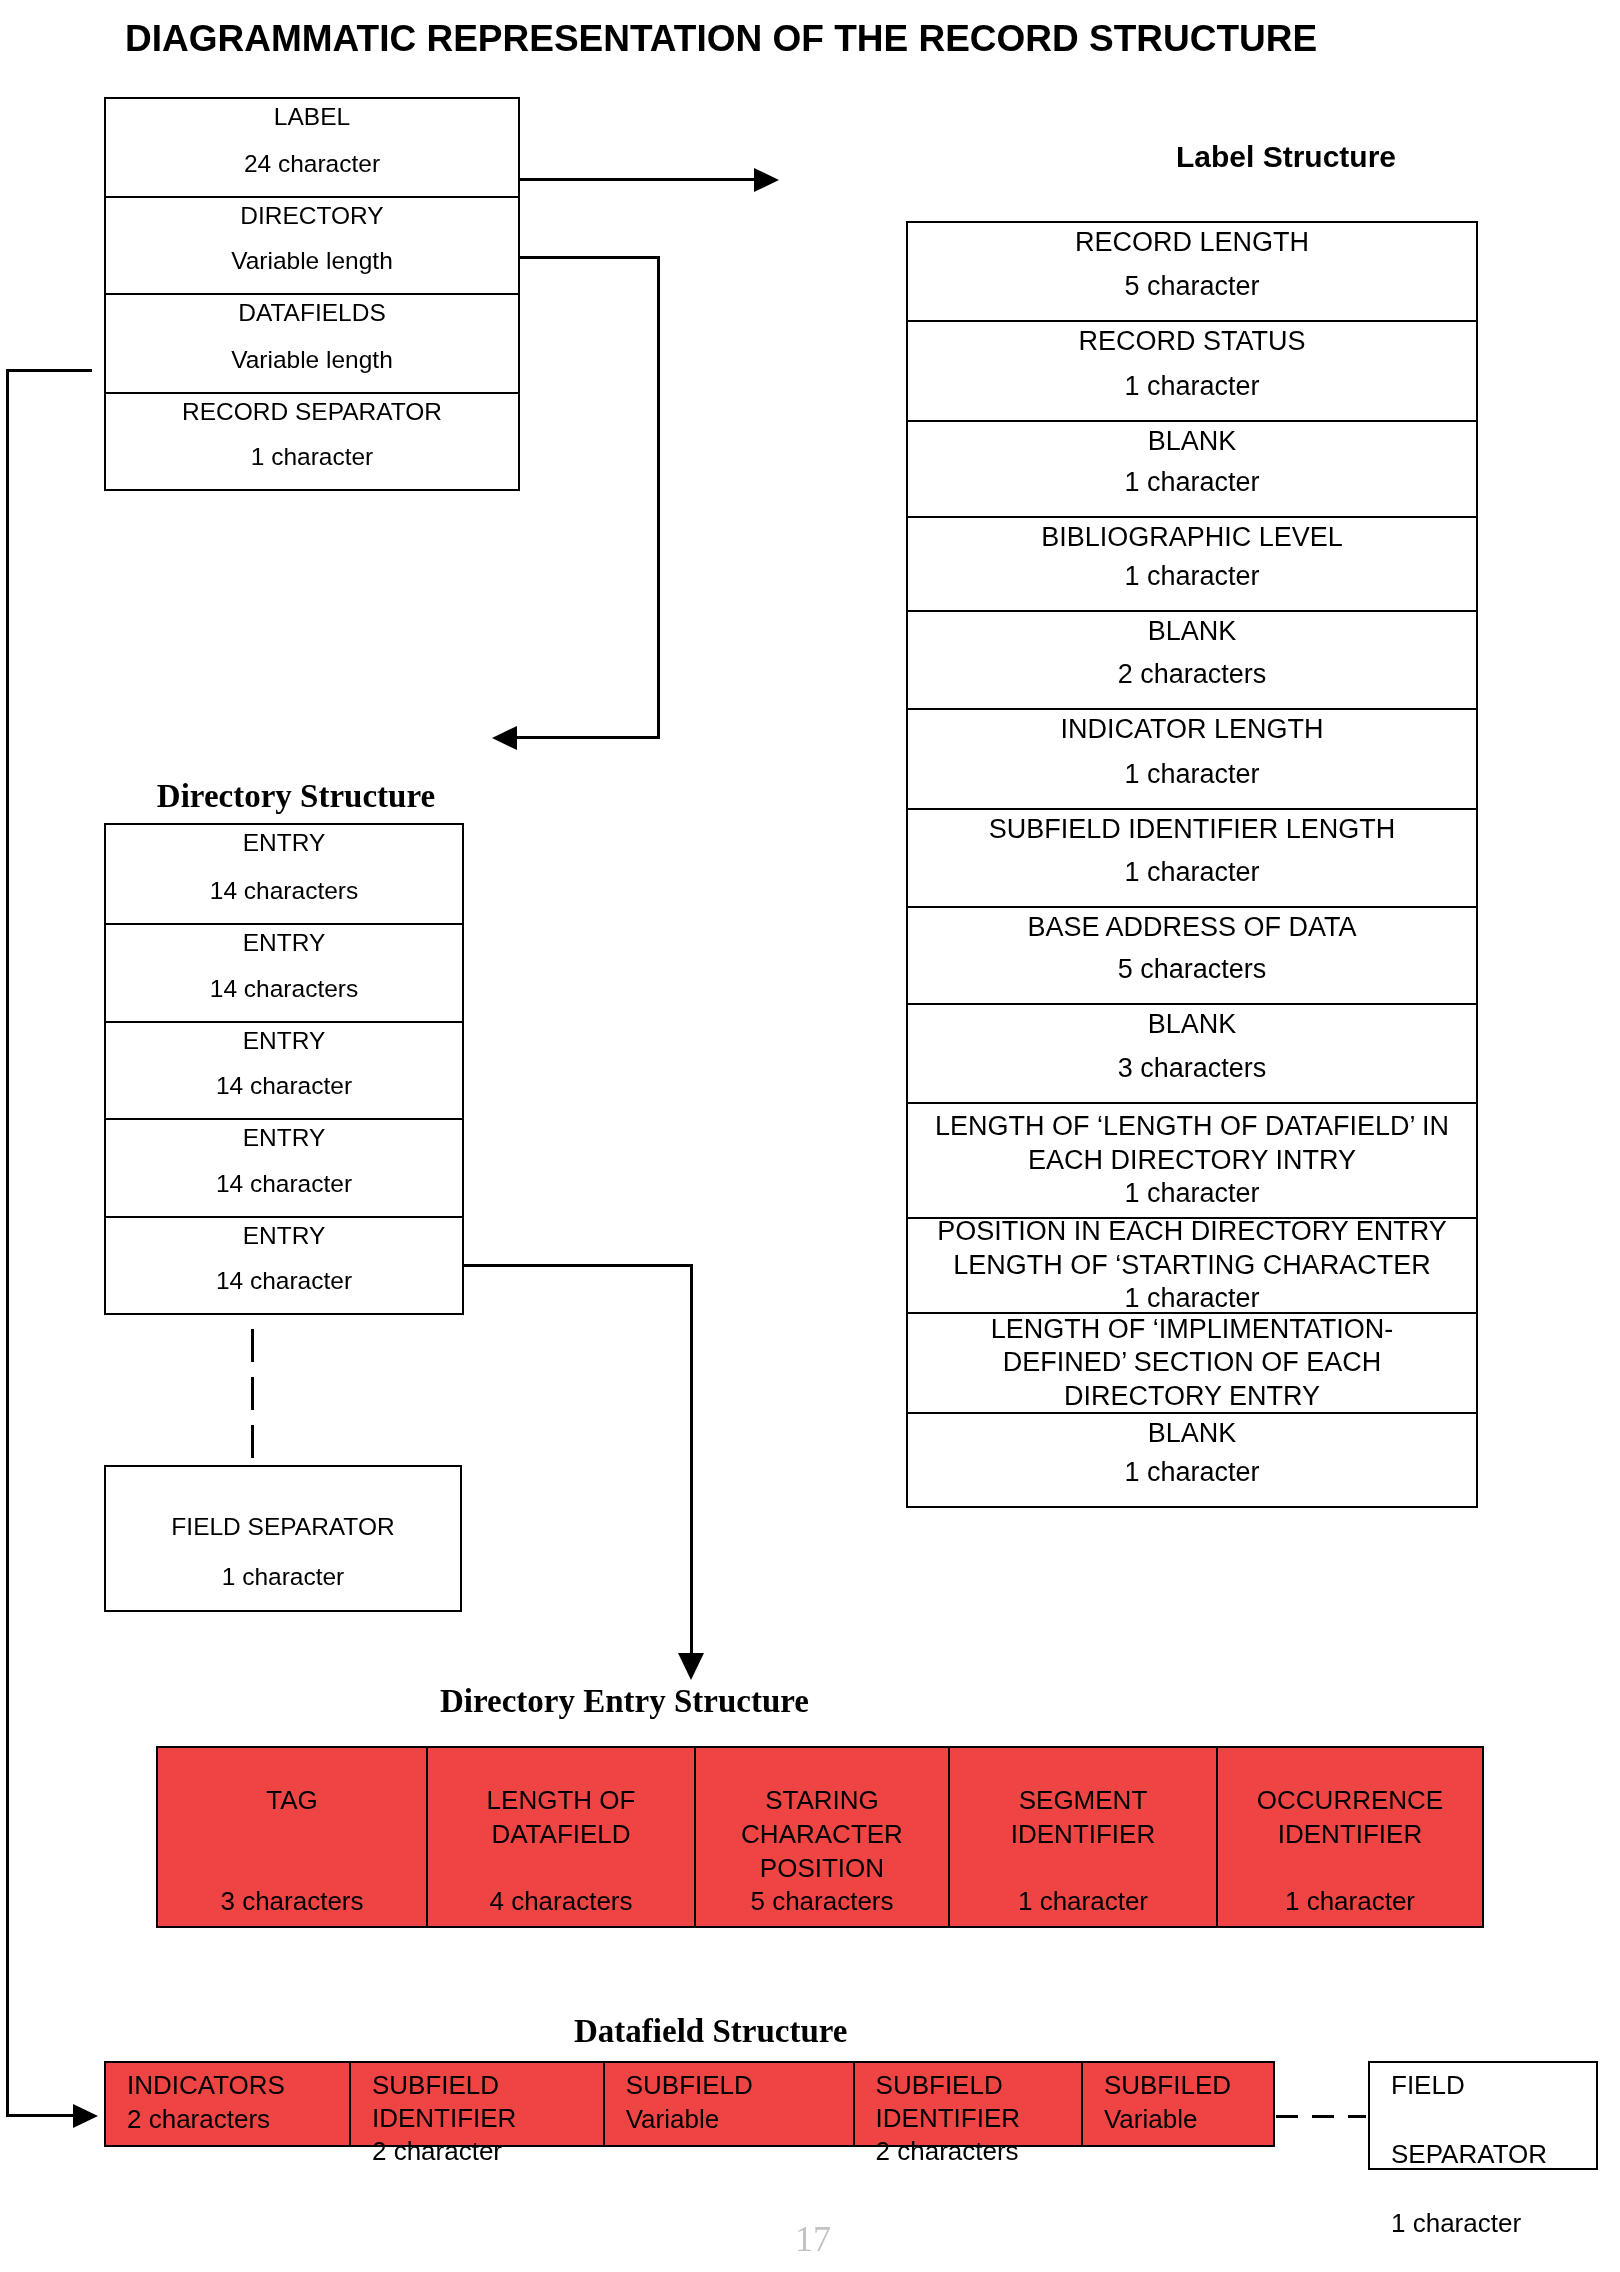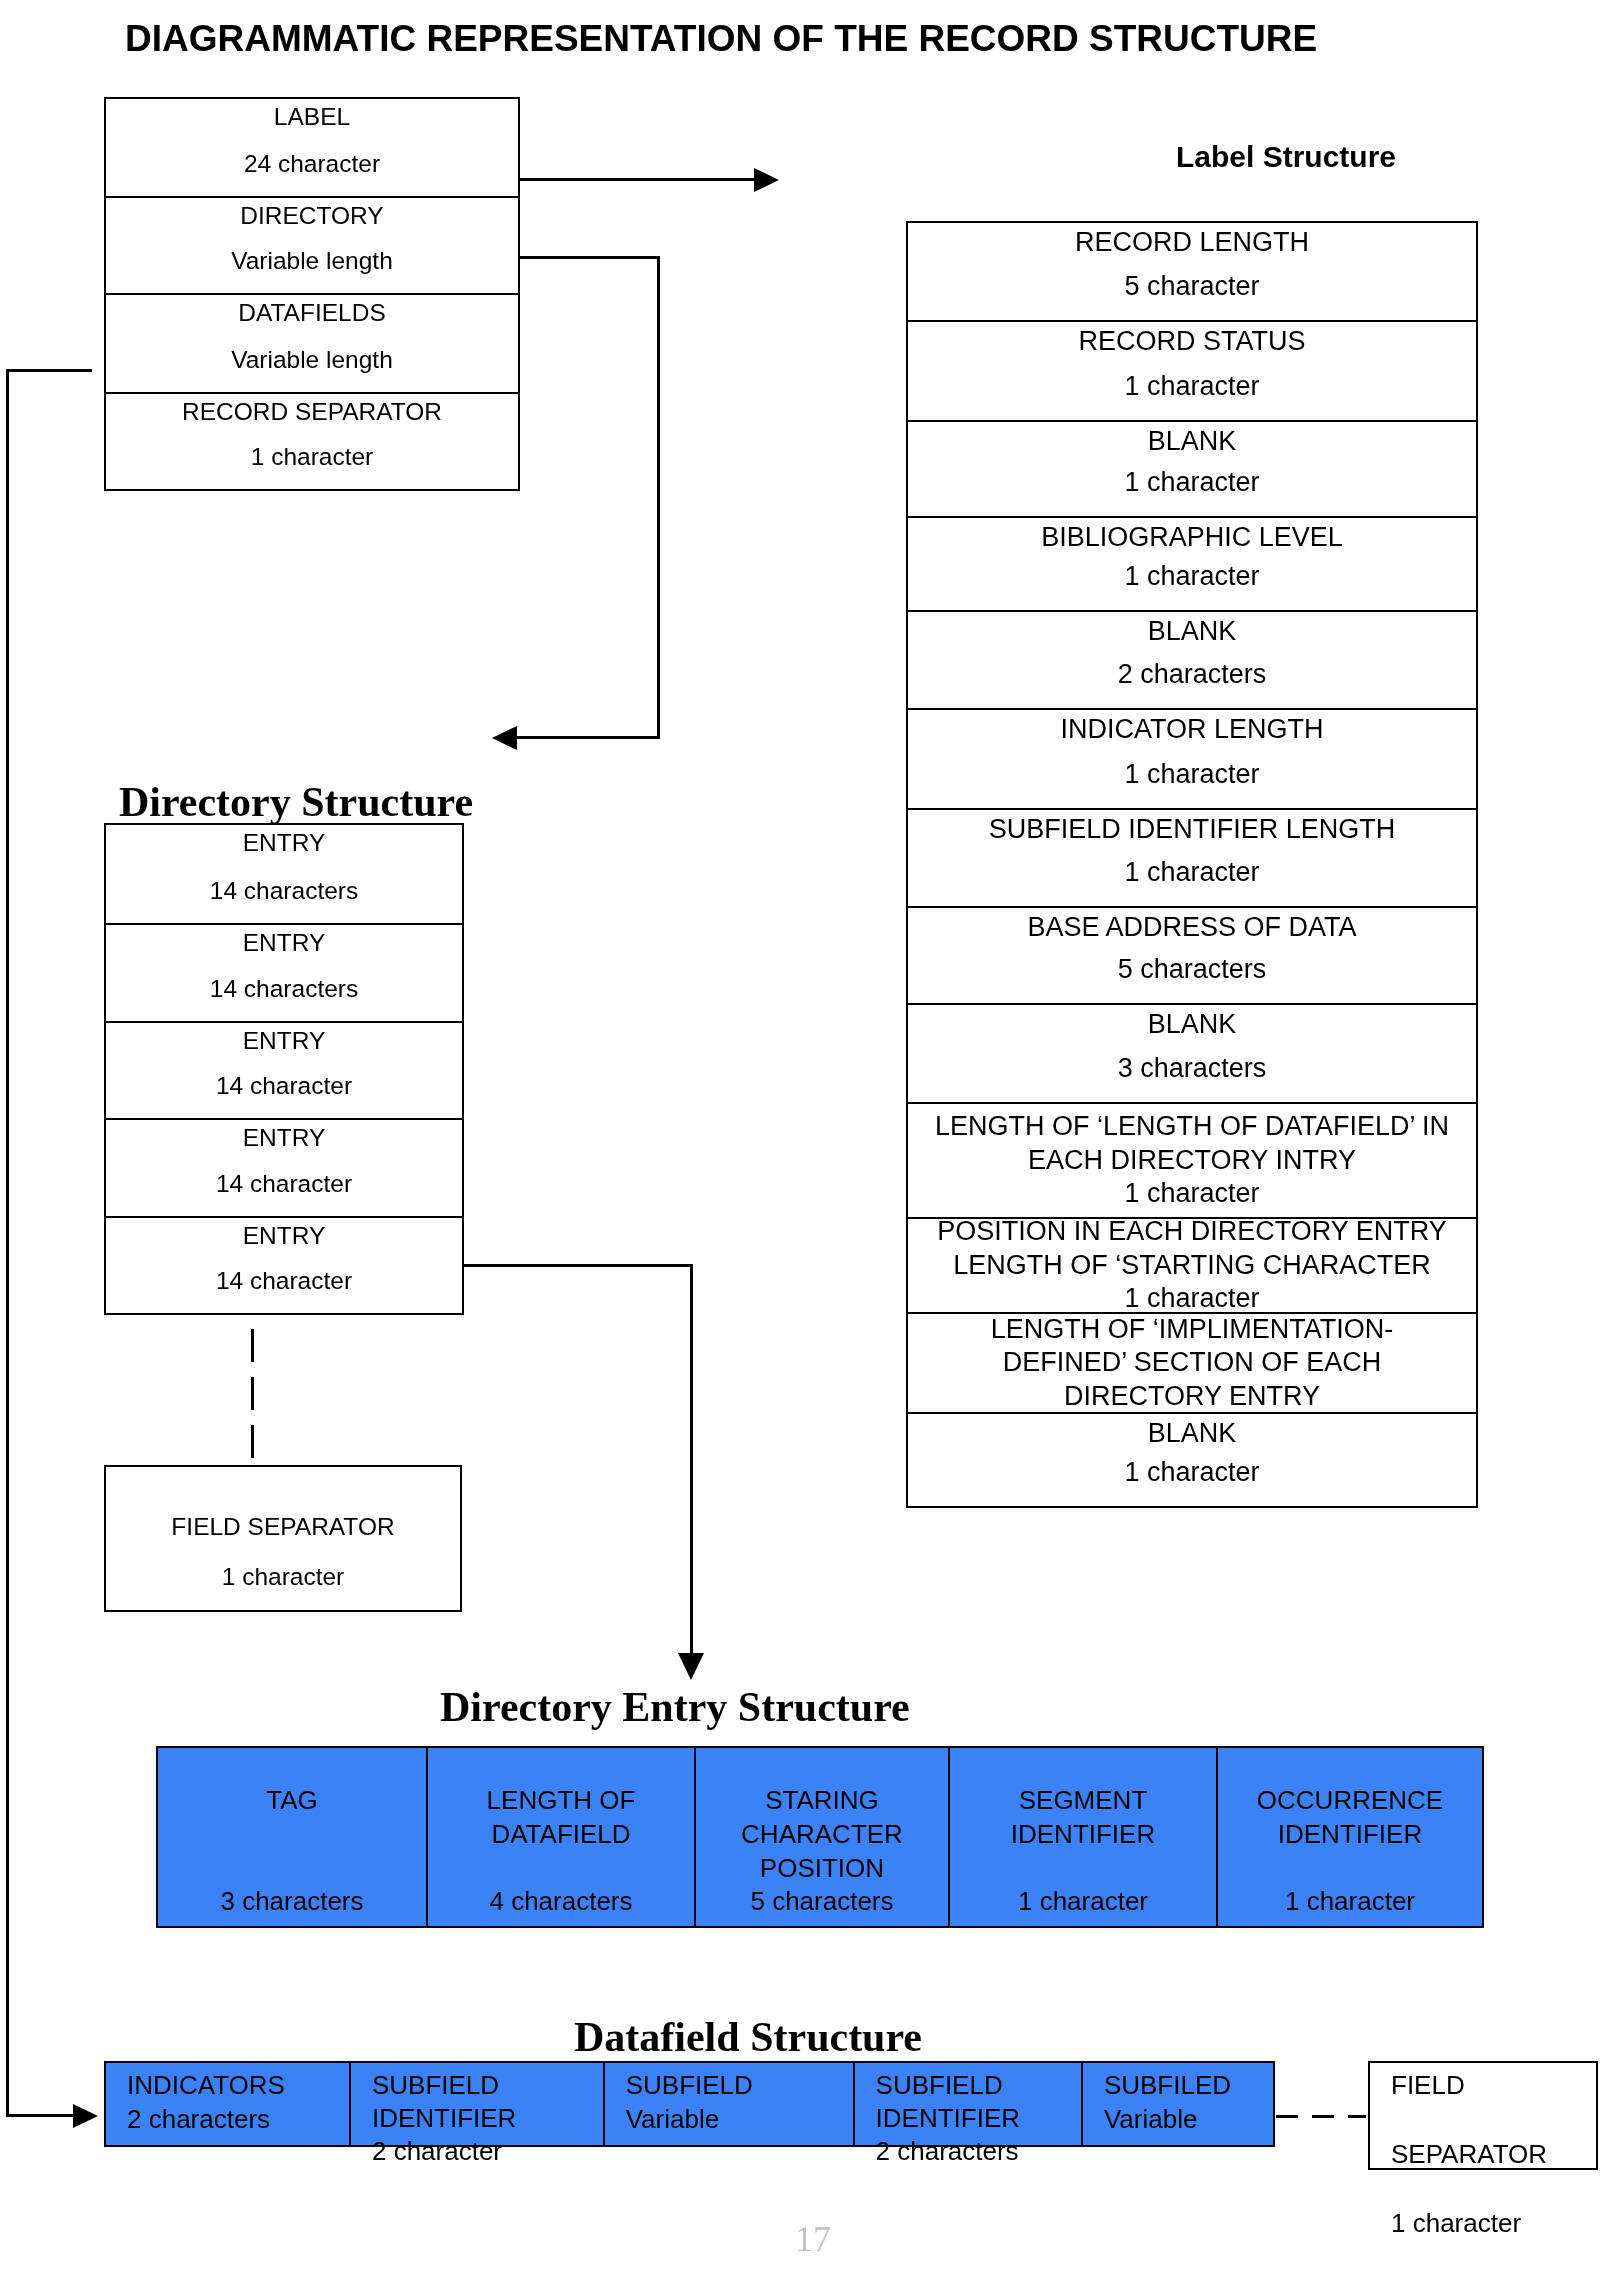--- a/index.html
+++ b/index.html
@@ -10,21 +10,21 @@
 
   .title {
     position:absolute; left:125px; top:18px;
     font-size:37px; font-weight:bold; white-space:nowrap; letter-spacing:0px;
   }
   .sans-heading {
     position:absolute; font-size:30px; font-weight:bold; white-space:nowrap;
   }
   .serif-heading {
     position:absolute; font-family:"Liberation Serif", serif;
-    font-size:42px; font-weight:bold; white-space:nowrap;
+    font-size:33px; font-weight:bold; white-space:nowrap;
   }
 
   
   .vbox { position:absolute; border:2.2px solid #000; box-sizing:border-box; background:#fff; }
   .vbox .cell { border-top:2.2px solid #000; }
   .vbox .cell:first-child { border-top:none; }
 
   .cell {
     display:flex; flex-direction:column; align-items:center;
     justify-content:space-between; box-sizing:border-box;
@@ -43,21 +43,21 @@
   .fsbox {
     position:absolute; border:2.2px solid #000; box-sizing:border-box; background:#fff;
     display:flex; flex-direction:column; align-items:center;
     padding-top:46px; gap:22px; text-align:center;
   }
   .fsbox div { line-height:1.15; white-space:nowrap; }
 
   
   .htable {
     position:absolute; border:2.2px solid #000; box-sizing:border-box;
-    display:flex; background:#3b82f6;
+    display:flex; background:#ef4444;
   }
   .htable .hcell { border-left:2.2px solid #000; box-sizing:border-box; }
   .htable .hcell:first-child { border-left:none; }
 
   .de-cell {
     display:flex; flex-direction:column; justify-content:space-between;
     align-items:center; padding:36px 4.5px 7.4px 4.5px;
   }
   .de-cell .line, .de-cell .count { line-height:1.3; text-align:center; white-space:nowrap; font-size:26px; }
 

